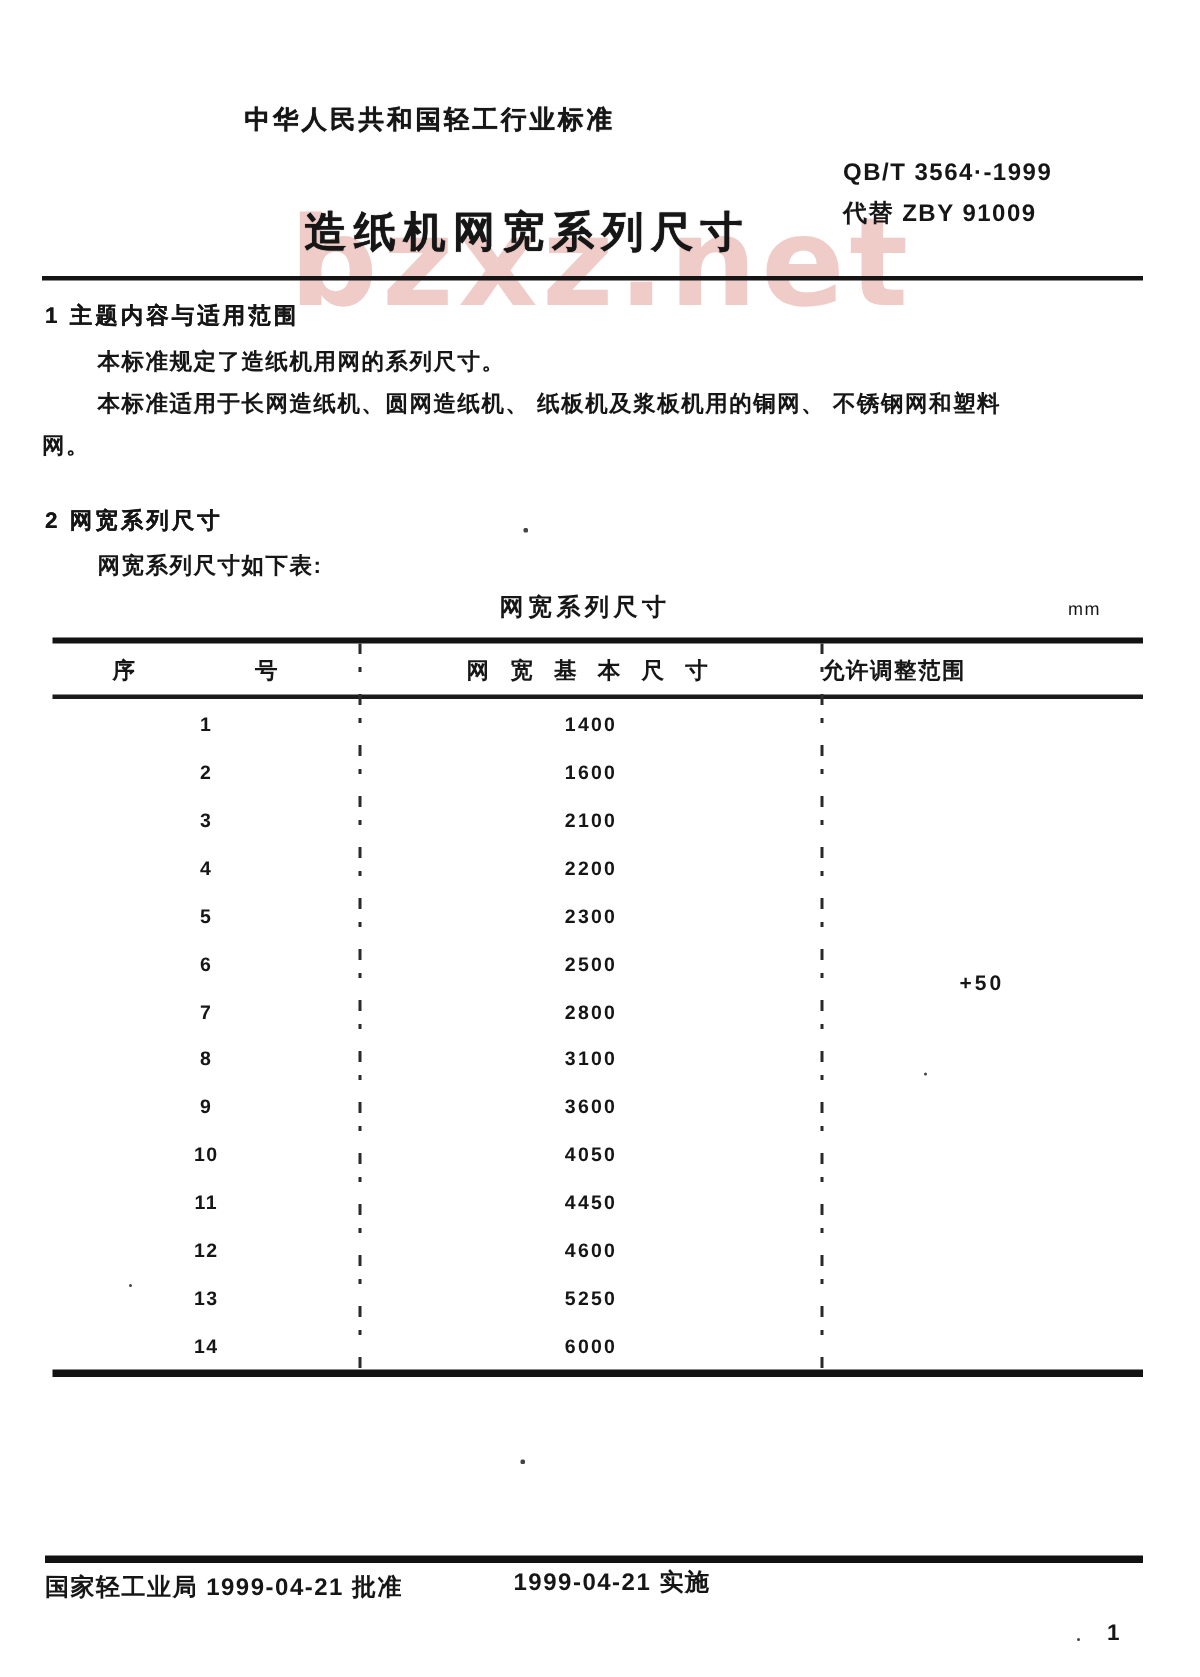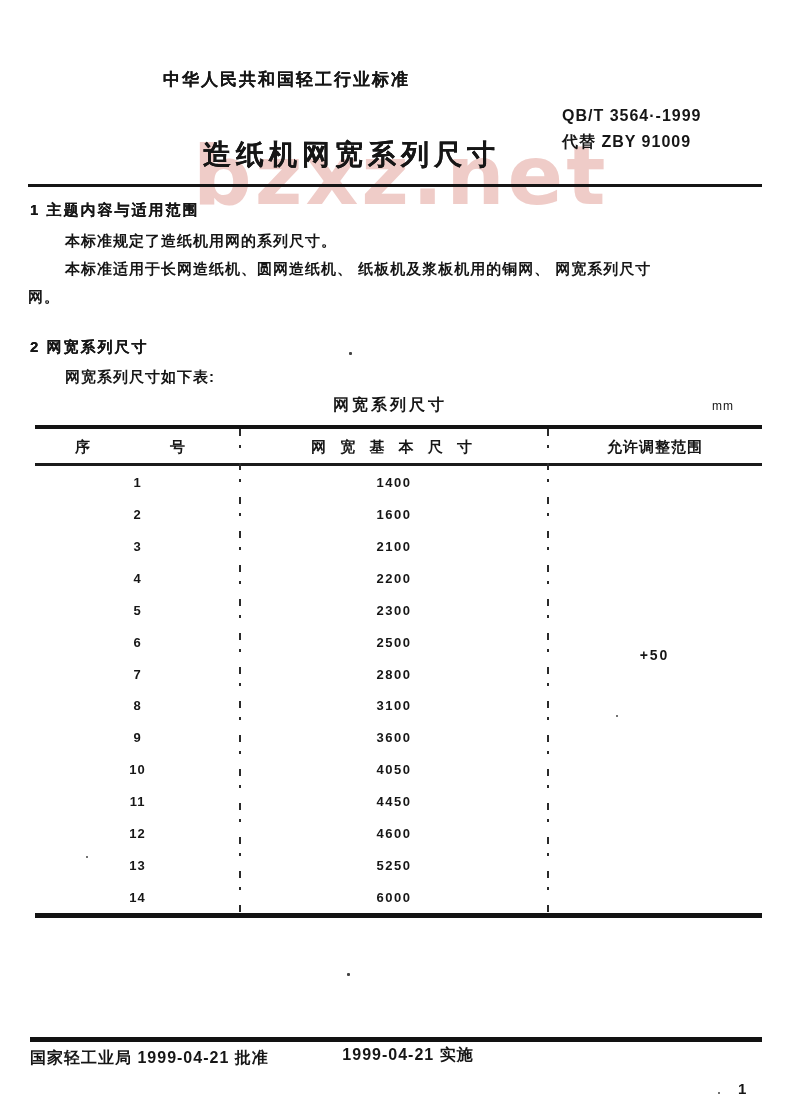--- a/index.html
+++ b/index.html
@@ -42,21 +42,21 @@
   .s2-intro{left:65px;top:368px;font-size:15px;font-weight:600;letter-spacing:1px;}
 
   
   .tbl-title{left:0;top:395px;width:780px;text-align:center;font-size:16px;font-weight:bold;letter-spacing:3px;}
   .tbl-unit{left:712px;top:399px;font-size:12px;font-weight:normal;letter-spacing:1px;}
   .table{left:35px;top:425px;width:727px;height:493px;}
   .t-top{left:0;top:0;width:727px;height:4px;background:#131313;}
   .t-header{left:0;top:4px;width:727px;height:37px;display:grid;grid-template-columns:205px 308px 1fr;align-items:center;}
   .t-h1{display:flex;justify-content:space-between;padding:0 55px 0 40px;font-size:15px;font-weight:bold;}
   .t-h2{text-align:center;font-size:15px;font-weight:bold;letter-spacing:5px;}
-  .t-h3{text-align:center;font-size:15px;font-weight:bold;letter-spacing:1px;}
+  .t-h3{font-size:15px;font-weight:bold;letter-spacing:1px;}
   .t-hdr-rule{left:0;top:38px;width:727px;height:3px;background:#1b1b1b;}
   .t-body{left:0;top:42px;width:727px;height:446px;display:grid;grid-auto-rows:1fr;}
   .t-row{display:grid;grid-template-columns:205px 308px 1fr;align-items:center;}
   .t-c1{text-align:center;font-size:13px;letter-spacing:1px;font-weight:600;}
   .t-c2{text-align:center;font-size:13px;letter-spacing:1.5px;font-weight:600;}
   .t-bottom{left:0;top:488px;width:727px;height:5px;background:#131313;}
   .v-line{top:4px;width:2px;height:484px;
     background:repeating-linear-gradient(to bottom,#2a2a2a 0 7px,transparent 7px 16px,#2a2a2a 16px 19px,transparent 19px 34px);}
   .v1{left:204px;}
   .v2{left:512px;}
@@ -86,21 +86,21 @@
   <div class="content">
 
     <div class="abs org-line">中华人民共和国轻工行业标准</div>
     <div class="abs std-no">QB/T 3564·-1999</div>
     <div class="abs replaces">代替 ZBY 91009</div>
     <div class="abs doc-title">造纸机网宽系列尺寸</div>
     <div class="abs head-rule"></div>
 
     <div class="abs sec-heading s1-head">1 主题内容与适用范围</div>
     <div class="abs s1-p1">本标准规定了造纸机用网的系列尺寸。</div>
-    <div class="abs s1-p2a">本标准适用于长网造纸机、圆网造纸机、 纸板机及浆板机用的铜网、 网宽系列尺寸</div>
+    <div class="abs s1-p2a">本标准适用于长网造纸机、圆网造纸机、 纸板机及浆板机用的铜网、 不锈钢网和塑料</div>
     <div class="abs s1-p2b">网。</div>
 
     <div class="abs sec-heading s2-head">2 网宽系列尺寸</div>
     <div class="abs s2-intro">网宽系列尺寸如下表:</div>
 
     <div class="abs tbl-title">网宽系列尺寸</div>
     <div class="abs tbl-unit">mm</div>
 
     <div class="abs table">
       <div class="abs t-top"></div>

